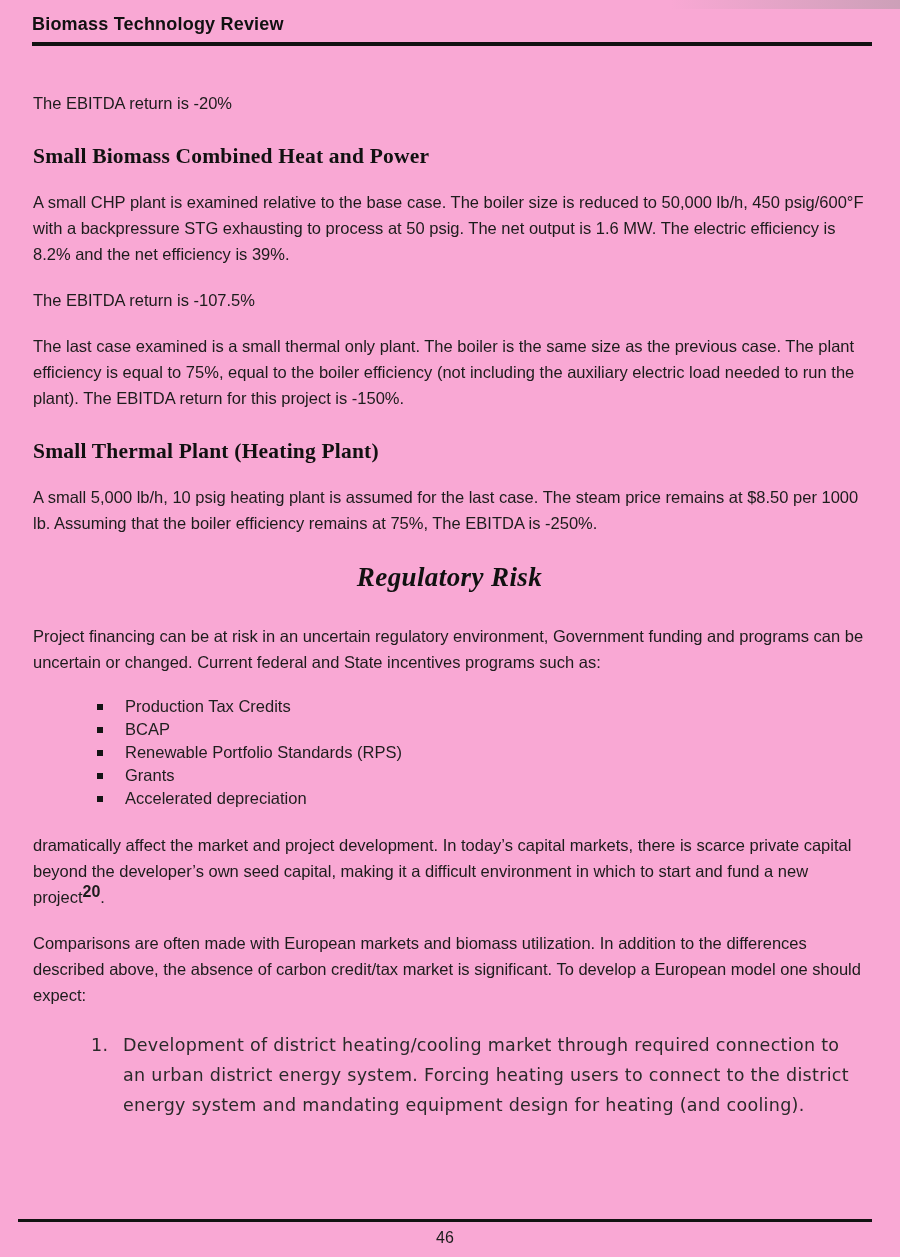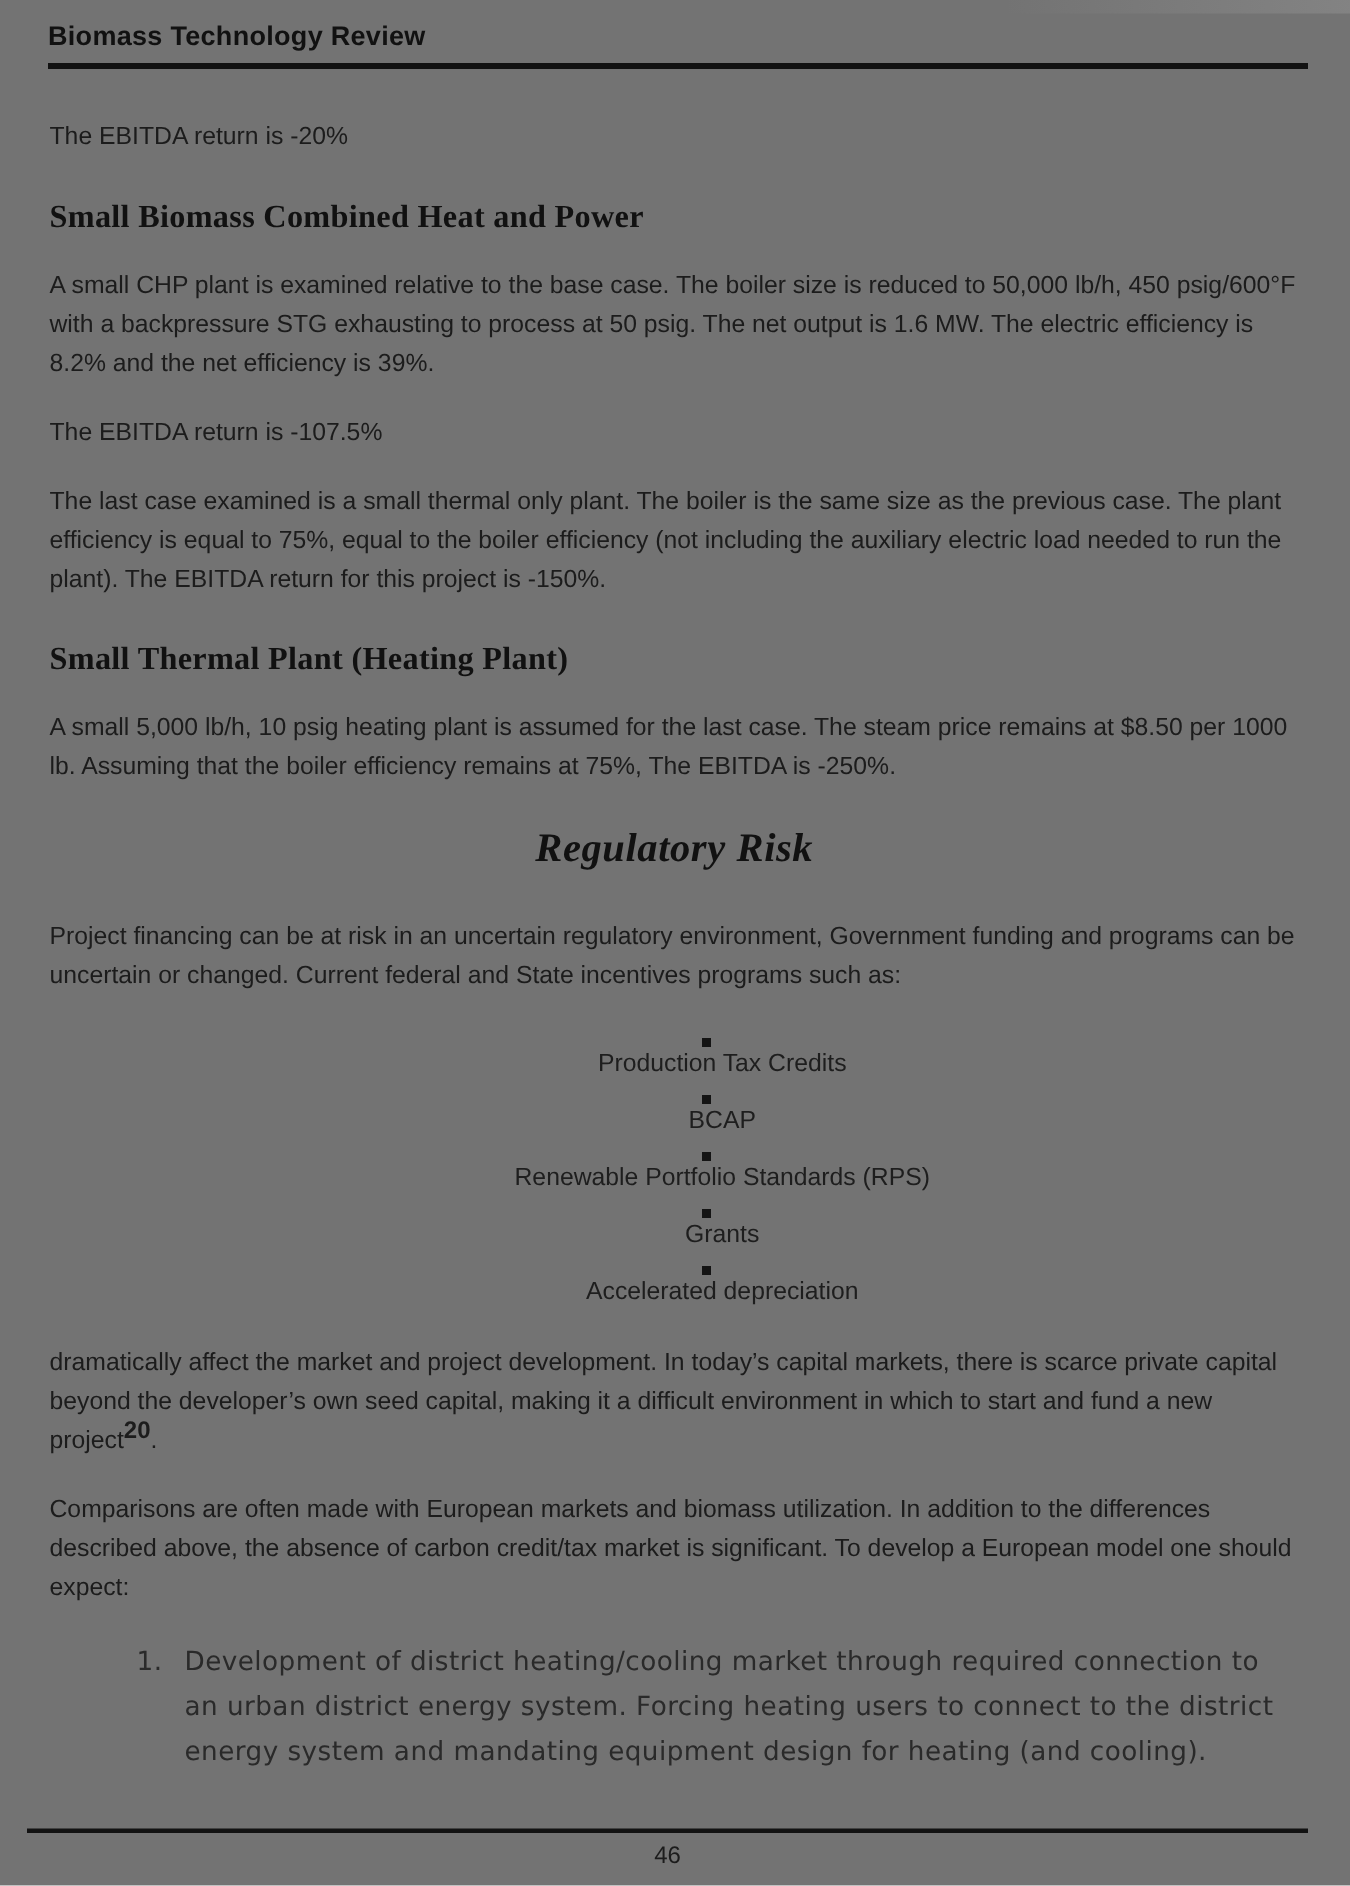--- a/index.html
+++ b/index.html
@@ -4,21 +4,21 @@
 <style>
   html, body {
     margin: 0;
     padding: 0;
     background: #ffffff;
   }
   .page {
     position: relative;
     width: 900px;
     height: 1257px;
-    background: #737373;
+    background: #f9a8d4;
     font-family: "Liberation Sans", sans-serif;
     color: #1e1e1e;
     overflow: hidden;
     box-sizing: border-box;
   }
   
   .page::after {
     content: "";
     position: absolute;
     top: 0;
@@ -43,21 +43,21 @@
     margin-top: 7px;
     height: 4px;
     background: #121212;
   }
 
   
   .doc-body {
     padding: 0 34px 0 33px;
   }
   .doc-body > :first-child {
-    margin-top: 32px;
+    margin-top: 44px;
   }
   .body-text {
     font-size: 16.5px;
     line-height: 26px;
     margin: 20px 0;
     color: #1c1c1c;
   }
   .section-heading {
     font-family: "Liberation Serif", serif;
     font-size: 21.5px;
@@ -78,24 +78,23 @@
   }
 
   
   .bullet-list {
     list-style: none;
     margin: 18px 0 22px 0;
     padding: 0 0 0 64px;
   }
   .bullet-item {
     display: flex;
-    align-items: center;
+    align-items: flex-start;
     line-height: 23px;
     font-size: 16.5px;
-    flex-direction: column;
   }
   .bullet-marker {
     flex: 0 0 auto;
     width: 6px;
     height: 6px;
     background: #141414;
     margin: 9px 22px 0 0;
   }
 
   

